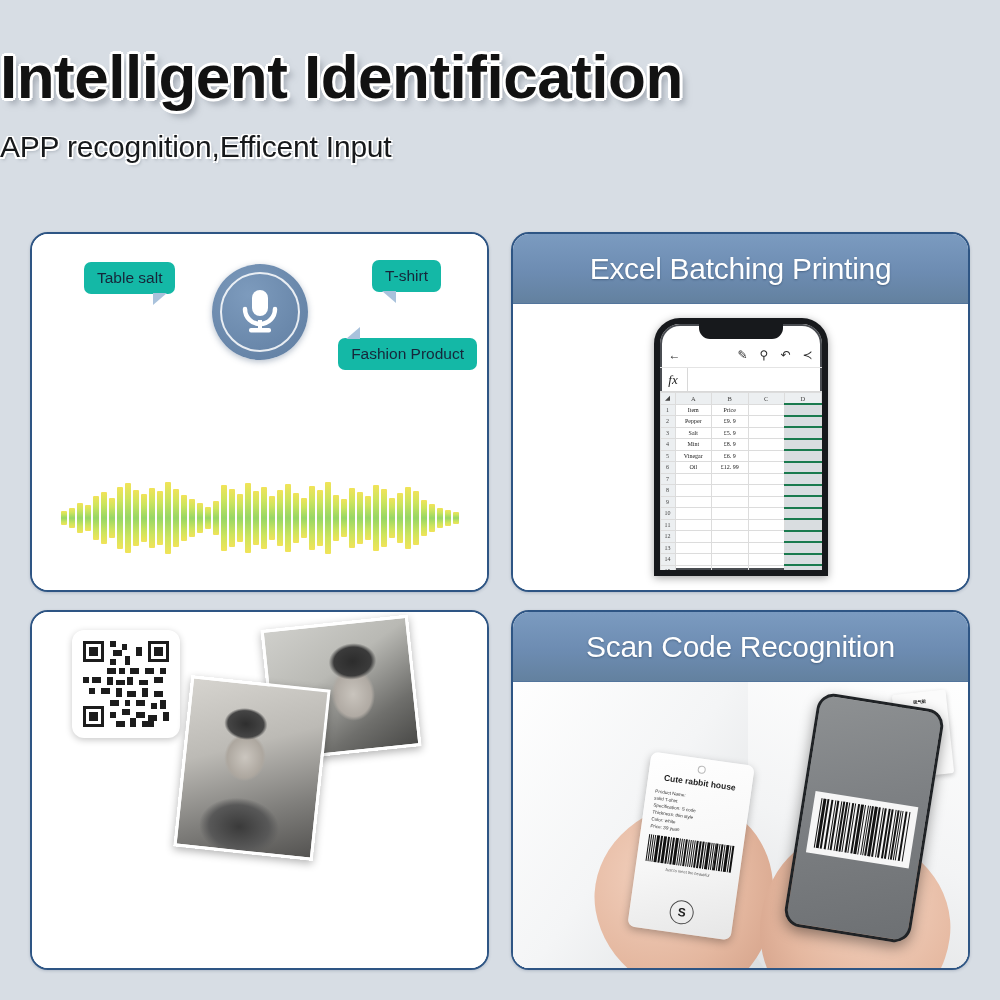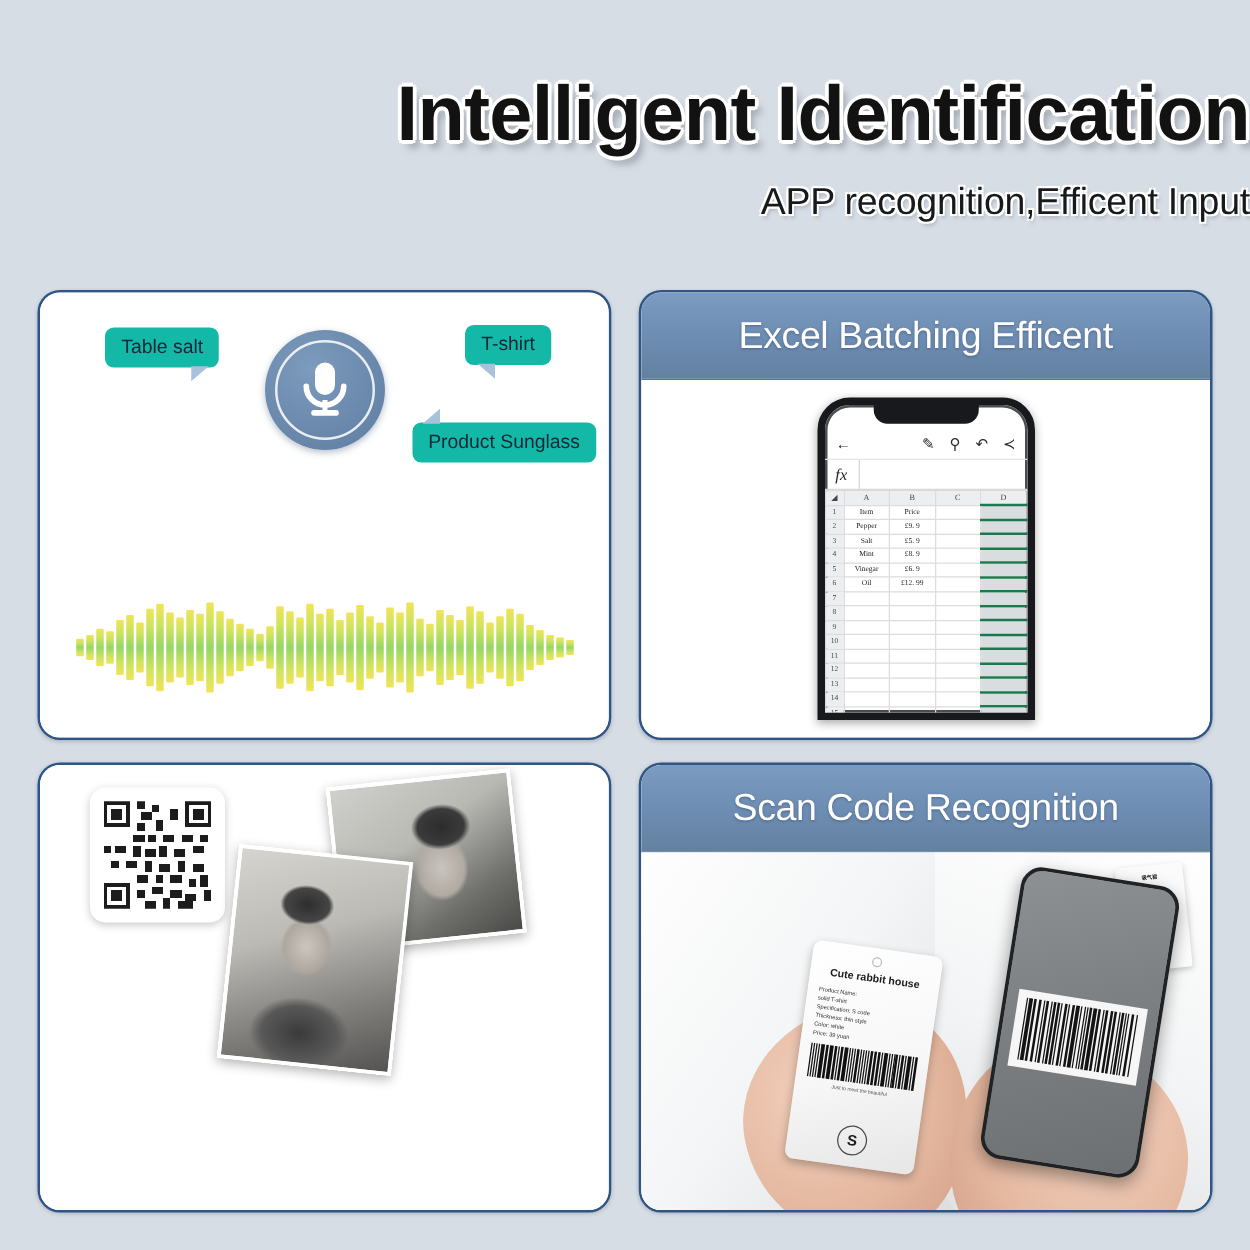--- a/index.html
+++ b/index.html
@@ -4,21 +4,21 @@
 <style>
   * { margin:0; padding:0; box-sizing:border-box; }
   html,body { width:1000px; height:1000px; overflow:hidden; }
   body {
     background:#d7dde4;
     font-family:"Liberation Sans", sans-serif;
     position:relative;
   }
 
   
-  .hero { text-align:right; padding-top:61px; }
+  .hero { text-align:left; padding-top:46px; }
   .hero-title {
     font-size:62px;
     font-weight:bold;
     color:#121212;
     letter-spacing:-0.5px;
     line-height:1.0;
     text-shadow:
       -2px -2px 0 #fff,  2px -2px 0 #fff,
       -2px  2px 0 #fff,  2px  2px 0 #fff,
       -3px  0   0 #fff,  3px  0   0 #fff,
@@ -304,21 +304,21 @@
   <div class="hero-title">Intelligent Identification</div>
   <div class="hero-sub">APP recognition,Efficent Input</div>
 </div>
 
 <div class="grid">
 
   <div class="card">
     <div class="card-body">
       <div class="bubble b-salt">Table salt</div>
       <div class="bubble b-tshirt">T-shirt</div>
-      <div class="bubble b-sunglass">Product Sunglass</div>
+      <div class="bubble b-sunglass">Fashion Product</div>
 
       <div class="mic-circle">
         <div class="mic-ring"></div>
         <svg width="44" height="50" viewBox="0 0 44 50">
           <rect x="14" y="3" width="16" height="26" rx="8" fill="#fff"></rect>
           <path d="M7 22 a15 15 0 0 0 30 0" stroke="#fff" stroke-width="4.5" fill="none" stroke-linecap="round"></path>
           <rect x="20" y="33" width="4" height="8" fill="#fff"></rect>
           <rect x="11" y="41" width="22" height="4.5" rx="2" fill="#fff"></rect>
         </svg>
       </div>
@@ -373,21 +373,21 @@
           <span class="wave-bar" style="height: 28px;"></span>
           <span class="wave-bar" style="height: 20px;"></span>
           <span class="wave-bar" style="height: 16px;"></span>
           <span class="wave-bar" style="height: 12px;"></span>
         </div>
     </div>
   </div>
 
   <div class="card">
     <div class="card-head">
-      <div class="card-head-title">Excel Batching Efficent</div>
+      <div class="card-head-title">Excel Batching Printing</div>
     </div>
     <div class="card-body">
       <div class="phone-wrap">
         <div class="phone">
           <div class="notch"></div>
           <div class="statusbar"></div>
 
           <div class="xl-toolbar">
             <span class="tb-ico">←</span>
             <span class="tb-spacer"></span>

